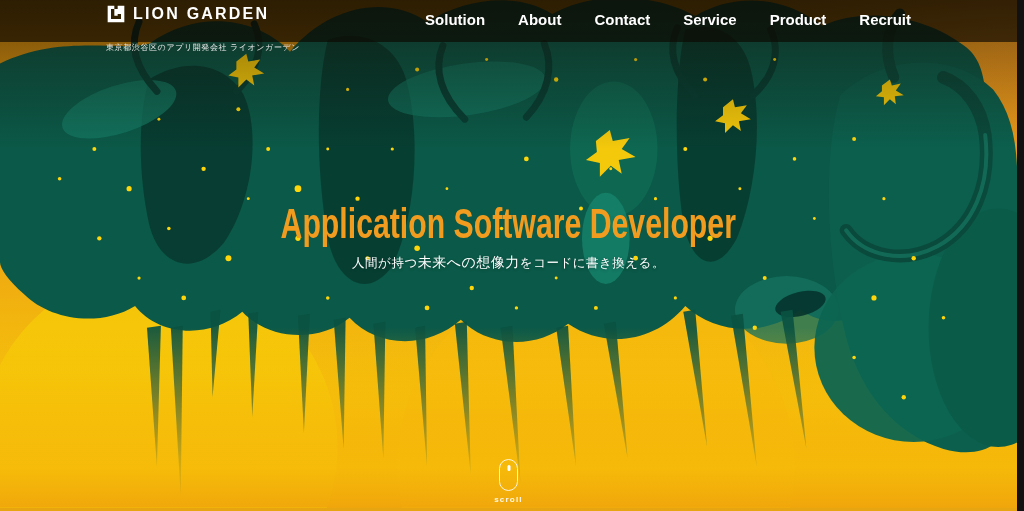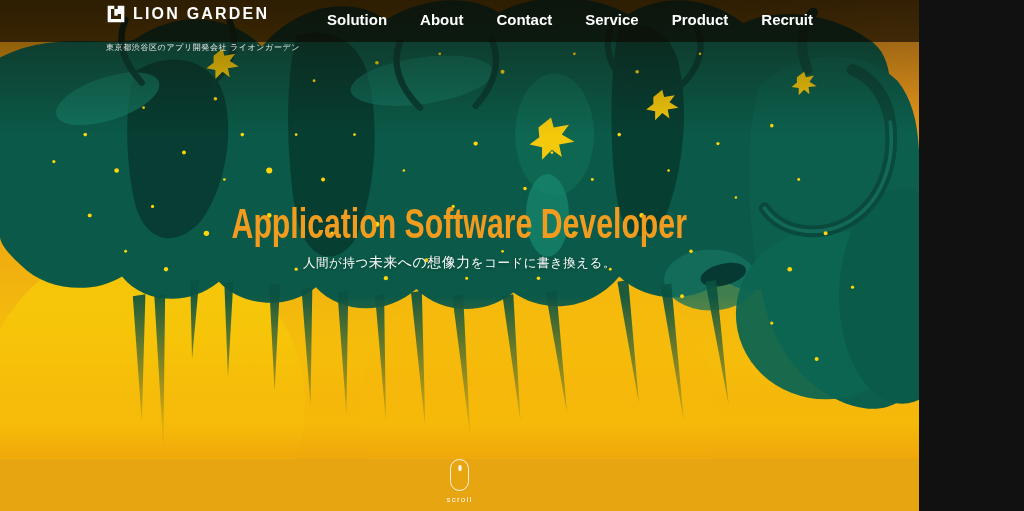--- a/index.html
+++ b/index.html
@@ -1,17 +1,17 @@
 <!DOCTYPE html>
 <html><head>
 <meta charset="utf-8">
 <style>
   html,body{margin:0;padding:0;background:#111;}
   .page{
-    position:relative;width:919px;height:511px;overflow:hidden;
+    position:relative;width:1017px;height:511px;overflow:hidden;
     font-family:"Liberation Sans",sans-serif;background:#e8a512;
   }
   
   .bg-art{position:absolute;inset:0;z-index:1;display:block;}
   
   .header{
     position:absolute;top:0;left:0;right:0;height:42px;z-index:6;
     background:rgba(12,8,0,.66);
     display:flex;align-items:flex-start;box-sizing:border-box;
     padding:4px 106px 0 106px;
@@ -33,21 +33,21 @@
   .hero-sub{margin:9px 0 0 0;color:#fff;font-size:12.5px;letter-spacing:.5px;
     text-shadow:0 1px 3px rgba(0,40,30,.45);}
   .hero-sub b{font-size:14px;font-weight:400;}
   
   .scroll{position:absolute;left:50%;top:459px;transform:translateX(-50%);
     z-index:5;text-align:center;width:70px;}
   .mouse{width:19px;height:32px;margin:0 auto;border:1.5px solid rgba(255,255,255,.85);
     border-radius:11px;position:relative;box-sizing:border-box;}
   .mouse-dot{position:absolute;top:5px;left:50%;transform:translateX(-50%);
     width:3px;height:6px;border-radius:2px;background:#fff;}
-  .scroll-label{margin-top:4px;color:#fff;font-size:8px;font-weight:400;
+  .scroll-label{margin-top:4px;color:#fff;font-size:8px;font-weight:700;
     letter-spacing:1.2px;opacity:.92;}
 </style>
 </head>
 <body>
 
 <div class="page">
 
   <svg class="bg-art" viewBox="0 0 1024 511" preserveAspectRatio="none" aria-hidden="true">
     <defs>
       <linearGradient id="gBase" x1="0" y1="0" x2="0" y2="1">

